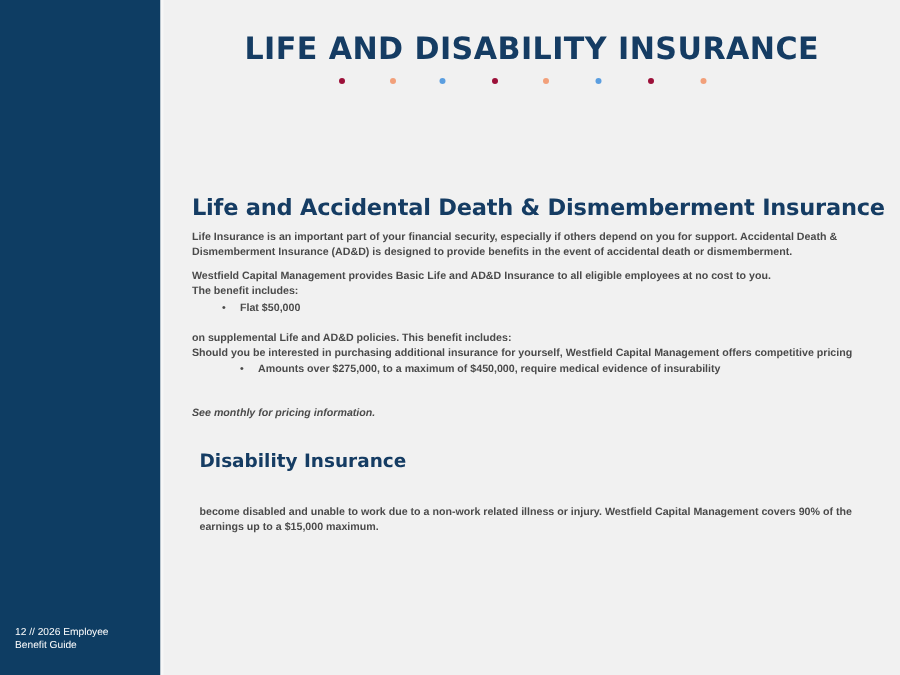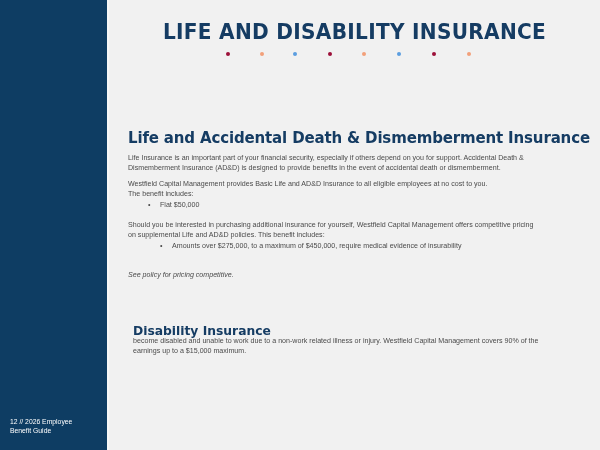--- a/index.html
+++ b/index.html
@@ -36,24 +36,24 @@
     .dots { position: absolute; top: 52px; left: 0; width: 600px; height: 5px; }
     .dot {
       position: absolute; width: 4px; height: 4px; border-radius: 50%;
     }
     .h2 {
       position: absolute;
       color: #153c63; font-weight: bold;
       font-family: "DejaVu Sans", sans-serif;
     }
     .h2.life { left: 128px; top: 129px; font-size: 15px; letter-spacing: -0.15px; }
-    .h2.dis { left: 133px; top: 324px; font-size: 12.3px; text-align: center; }
+    .h2.dis { left: 133px; top: 300px; font-size: 12.3px; text-align: center; }
     .p {
       position: absolute; color: #4a4a4a;
-      font-size: 7.1px; line-height: 10.3px;
+      font-size: 7.1px; line-height: 10.3px; font-weight: bold;
     }
     .bullets { margin: 0; padding: 0; list-style: none; }
     .bullets li { position: relative; padding-left: 12px; }
     .bullets li::before {
       content: "•"; position: absolute; left: 0; top: 0;
     }
     .italic { font-style: italic; }
   </style>
 </head>
 <body>
@@ -88,27 +88,27 @@
 
 <div class="p" style="left:128px; top:179px; width:460px;">
   <div>Westfield Capital Management provides Basic Life and AD&amp;D Insurance to all eligible employees at no cost to you.</div>
   <div>The benefit includes:</div>
   <ul class="bullets" style="margin-left:20px;">
     <li>Flat $50,000</li>
   </ul>
 </div>
 
 <div class="p" style="left:128px; top:220px; width:460px;">
+  <div>on supplemental Life and AD&amp;D policies. This benefit includes:</div>
   <div>Should you be interested in purchasing additional insurance for yourself, Westfield Capital Management offers competitive pricing</div>
-  <div>on supplemental Life and AD&amp;D policies. This benefit includes:</div>
   <ul class="bullets" style="margin-left:32px;">
     <li>Amounts over $275,000, to a maximum of $450,000, require medical evidence of insurability</li>
   </ul>
 </div>
 
-<div class="p italic" style="left:128px; top:270px;">See policy for pricing competitive.</div>
+<div class="p italic" style="left:128px; top:270px;">See monthly for pricing information.</div>
 
 <div class="h2 dis">Disability Insurance</div>
 
 <div class="p" style="left:133px; top:336px; width:455px;">
   <div>become disabled and unable to work due to a non-work related illness or injury. Westfield Capital Management covers 90% of the</div>
   <div>earnings up to a $15,000 maximum.</div>
 </div>
 
 </body></html>

